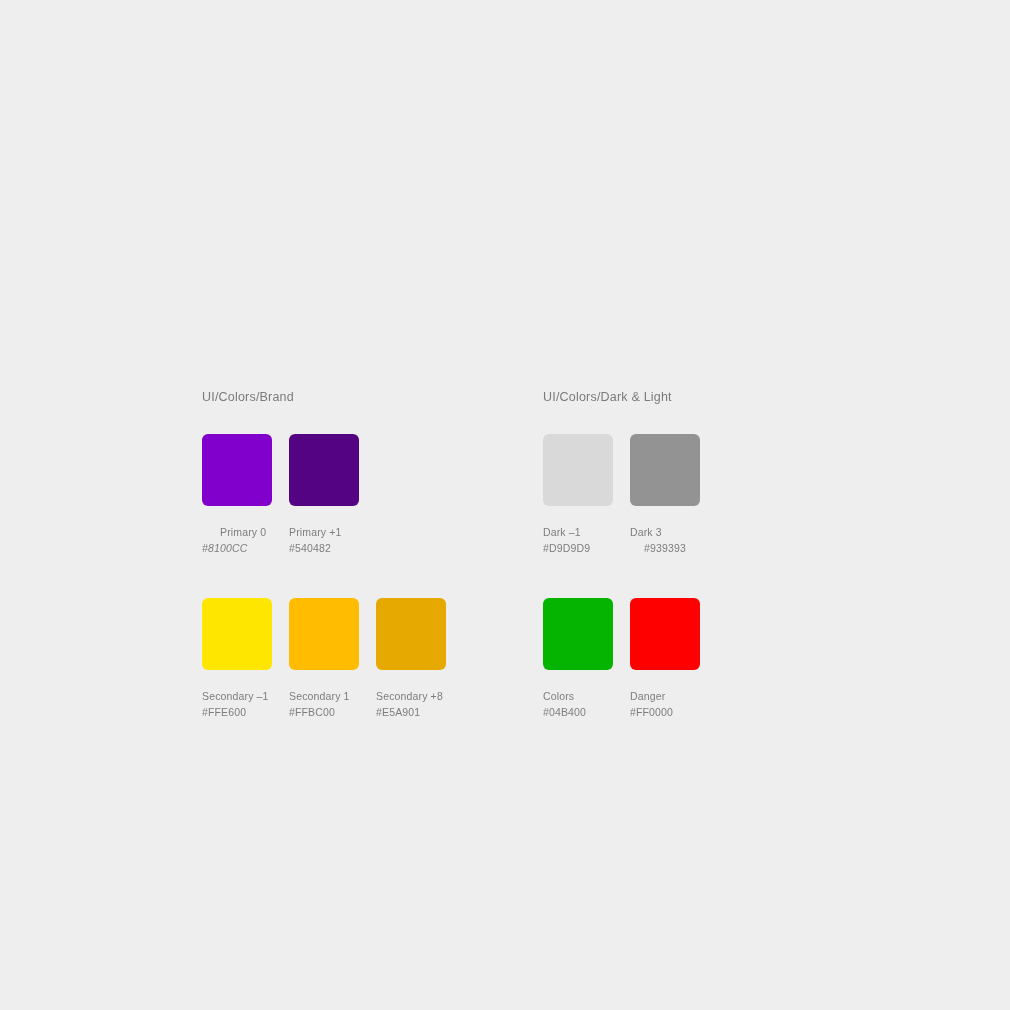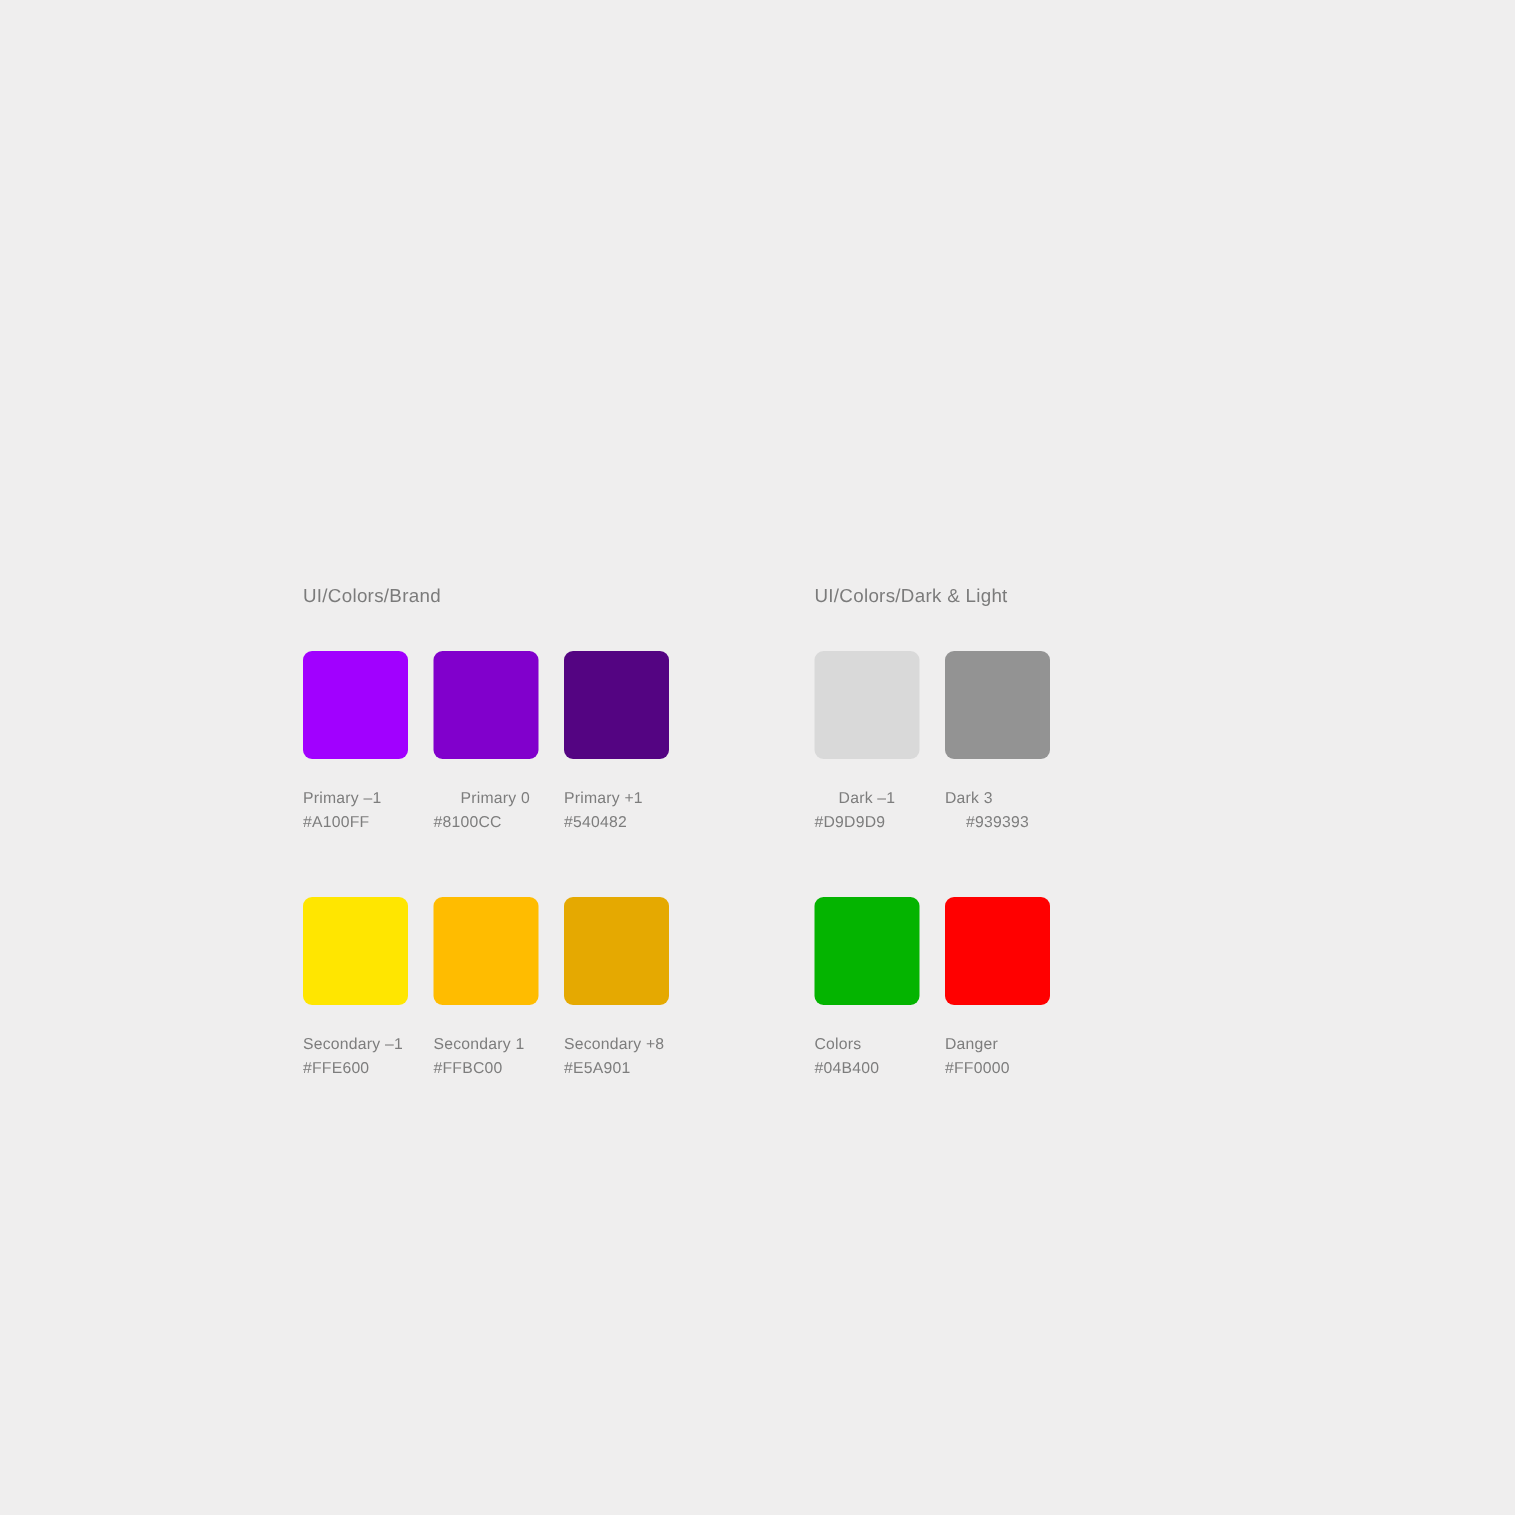--- a/index.html
+++ b/index.html
@@ -76,31 +76,24 @@
 </head>
 <body style="background: rgb(239, 238, 238);">
 
 <div class="canvas">
 
   <div class="section section-brand">
     <div class="section-title" style="color: rgb(123, 123, 123);">UI/Colors/Brand</div>
 
     <div class="row">
       <div class="swatch-cell">
-        <div class="swatch-chip" style="background: rgb(161, 0, 255);"></div>
-        <div class="swatch-meta">
-          <div class="swatch-name" style="color: rgb(125, 125, 125);">Primary –1</div>
-          <div class="swatch-hex" style="color: rgb(125, 125, 125);">#A100FF</div>
-        </div>
-      </div>
-      <div class="swatch-cell">
         <div class="swatch-chip" style="background: rgb(129, 0, 204);"></div>
         <div class="swatch-meta">
           <div class="swatch-name" style="color: rgb(125, 125, 125); padding-left: 18px;">Primary 0</div>
-          <div class="swatch-hex" style="color: rgb(125, 125, 125);">#8100CC</div>
+          <div class="swatch-hex" style="color: rgb(125, 125, 125); font-style: italic;">#8100CC</div>
         </div>
       </div>
       <div class="swatch-cell">
         <div class="swatch-chip" style="background: rgb(84, 4, 130);"></div>
         <div class="swatch-meta">
           <div class="swatch-name" style="color: rgb(125, 125, 125);">Primary +1</div>
           <div class="swatch-hex" style="color: rgb(125, 125, 125);">#540482</div>
         </div>
       </div>
     </div>
@@ -130,21 +123,21 @@
     </div>
   </div>
 
   <div class="section section-darklight">
     <div class="section-title" style="color: rgb(123, 123, 123);">UI/Colors/Dark &amp; Light</div>
 
     <div class="row">
       <div class="swatch-cell">
         <div class="swatch-chip" style="background: rgb(217, 217, 217);"></div>
         <div class="swatch-meta">
-          <div class="swatch-name" style="color: rgb(125, 125, 125); text-align: center;">Dark –1</div>
+          <div class="swatch-name" style="color: rgb(125, 125, 125);">Dark –1</div>
           <div class="swatch-hex" style="color: rgb(125, 125, 125);">#D9D9D9</div>
         </div>
       </div>
       <div class="swatch-cell">
         <div class="swatch-chip" style="background: rgb(147, 147, 147);"></div>
         <div class="swatch-meta">
           <div class="swatch-name" style="color: rgb(125, 125, 125);">Dark 3</div>
           <div class="swatch-hex" style="color: rgb(125, 125, 125); text-align: center;">#939393</div>
         </div>
       </div>

